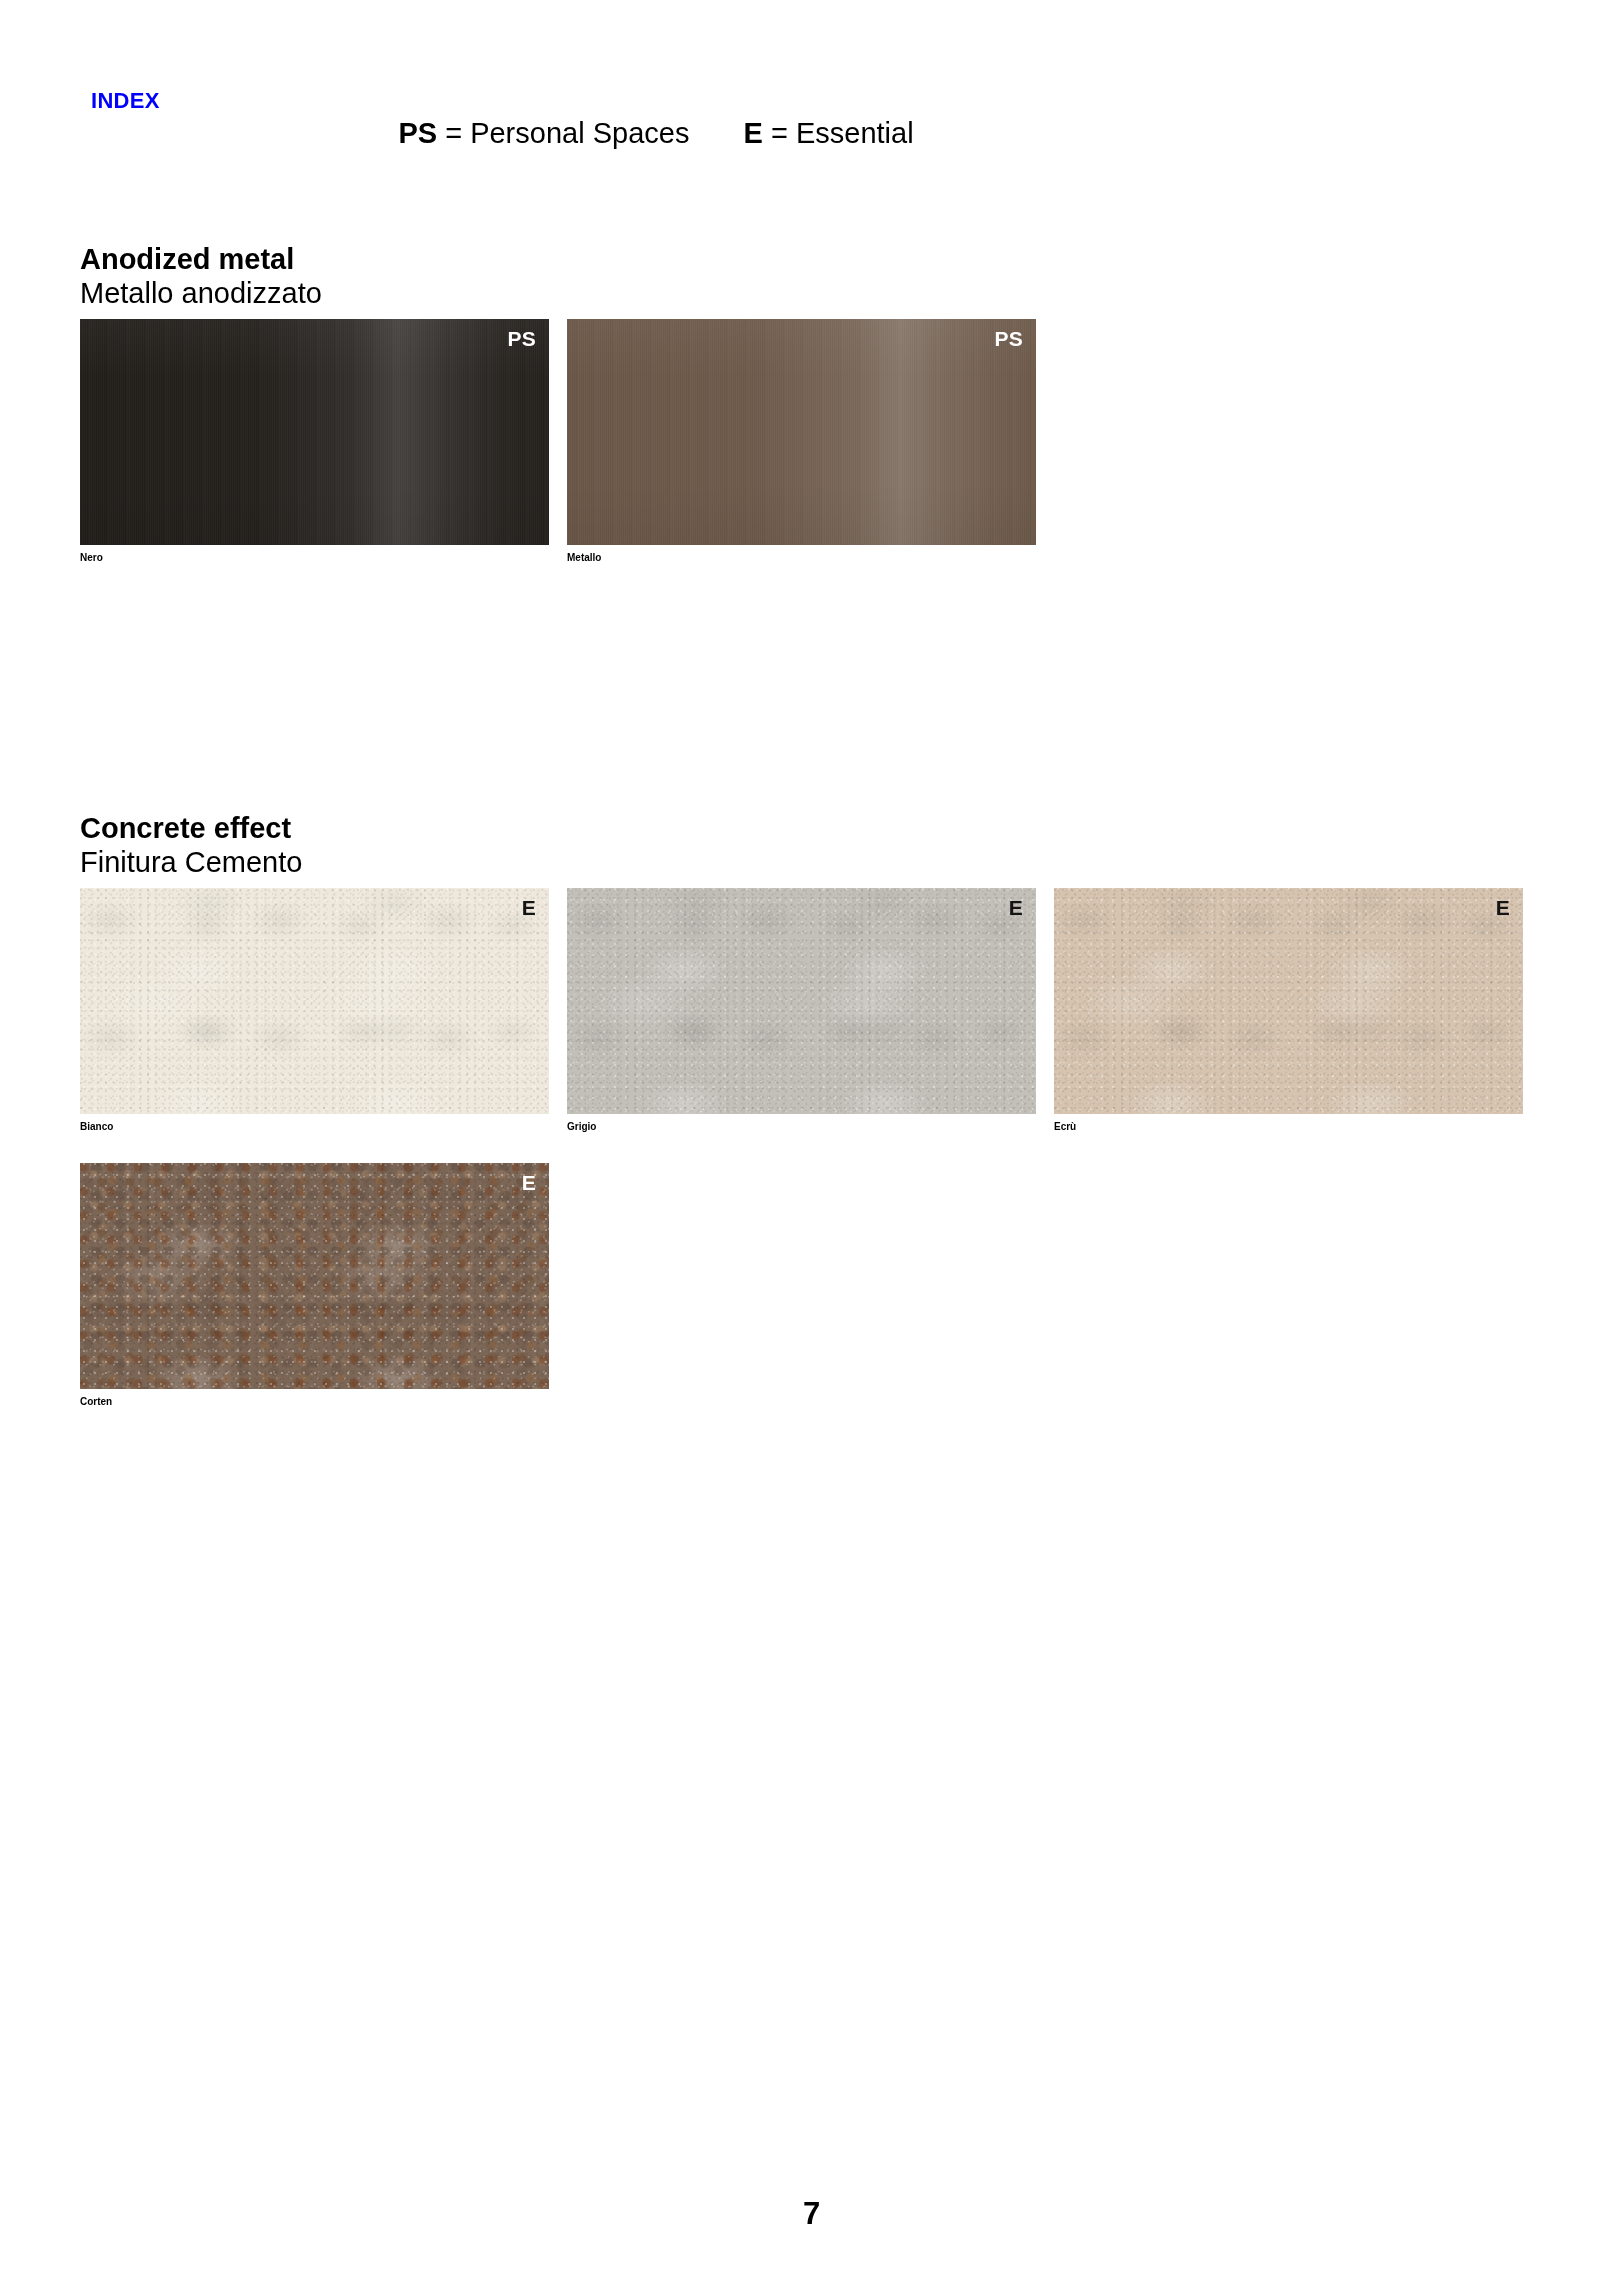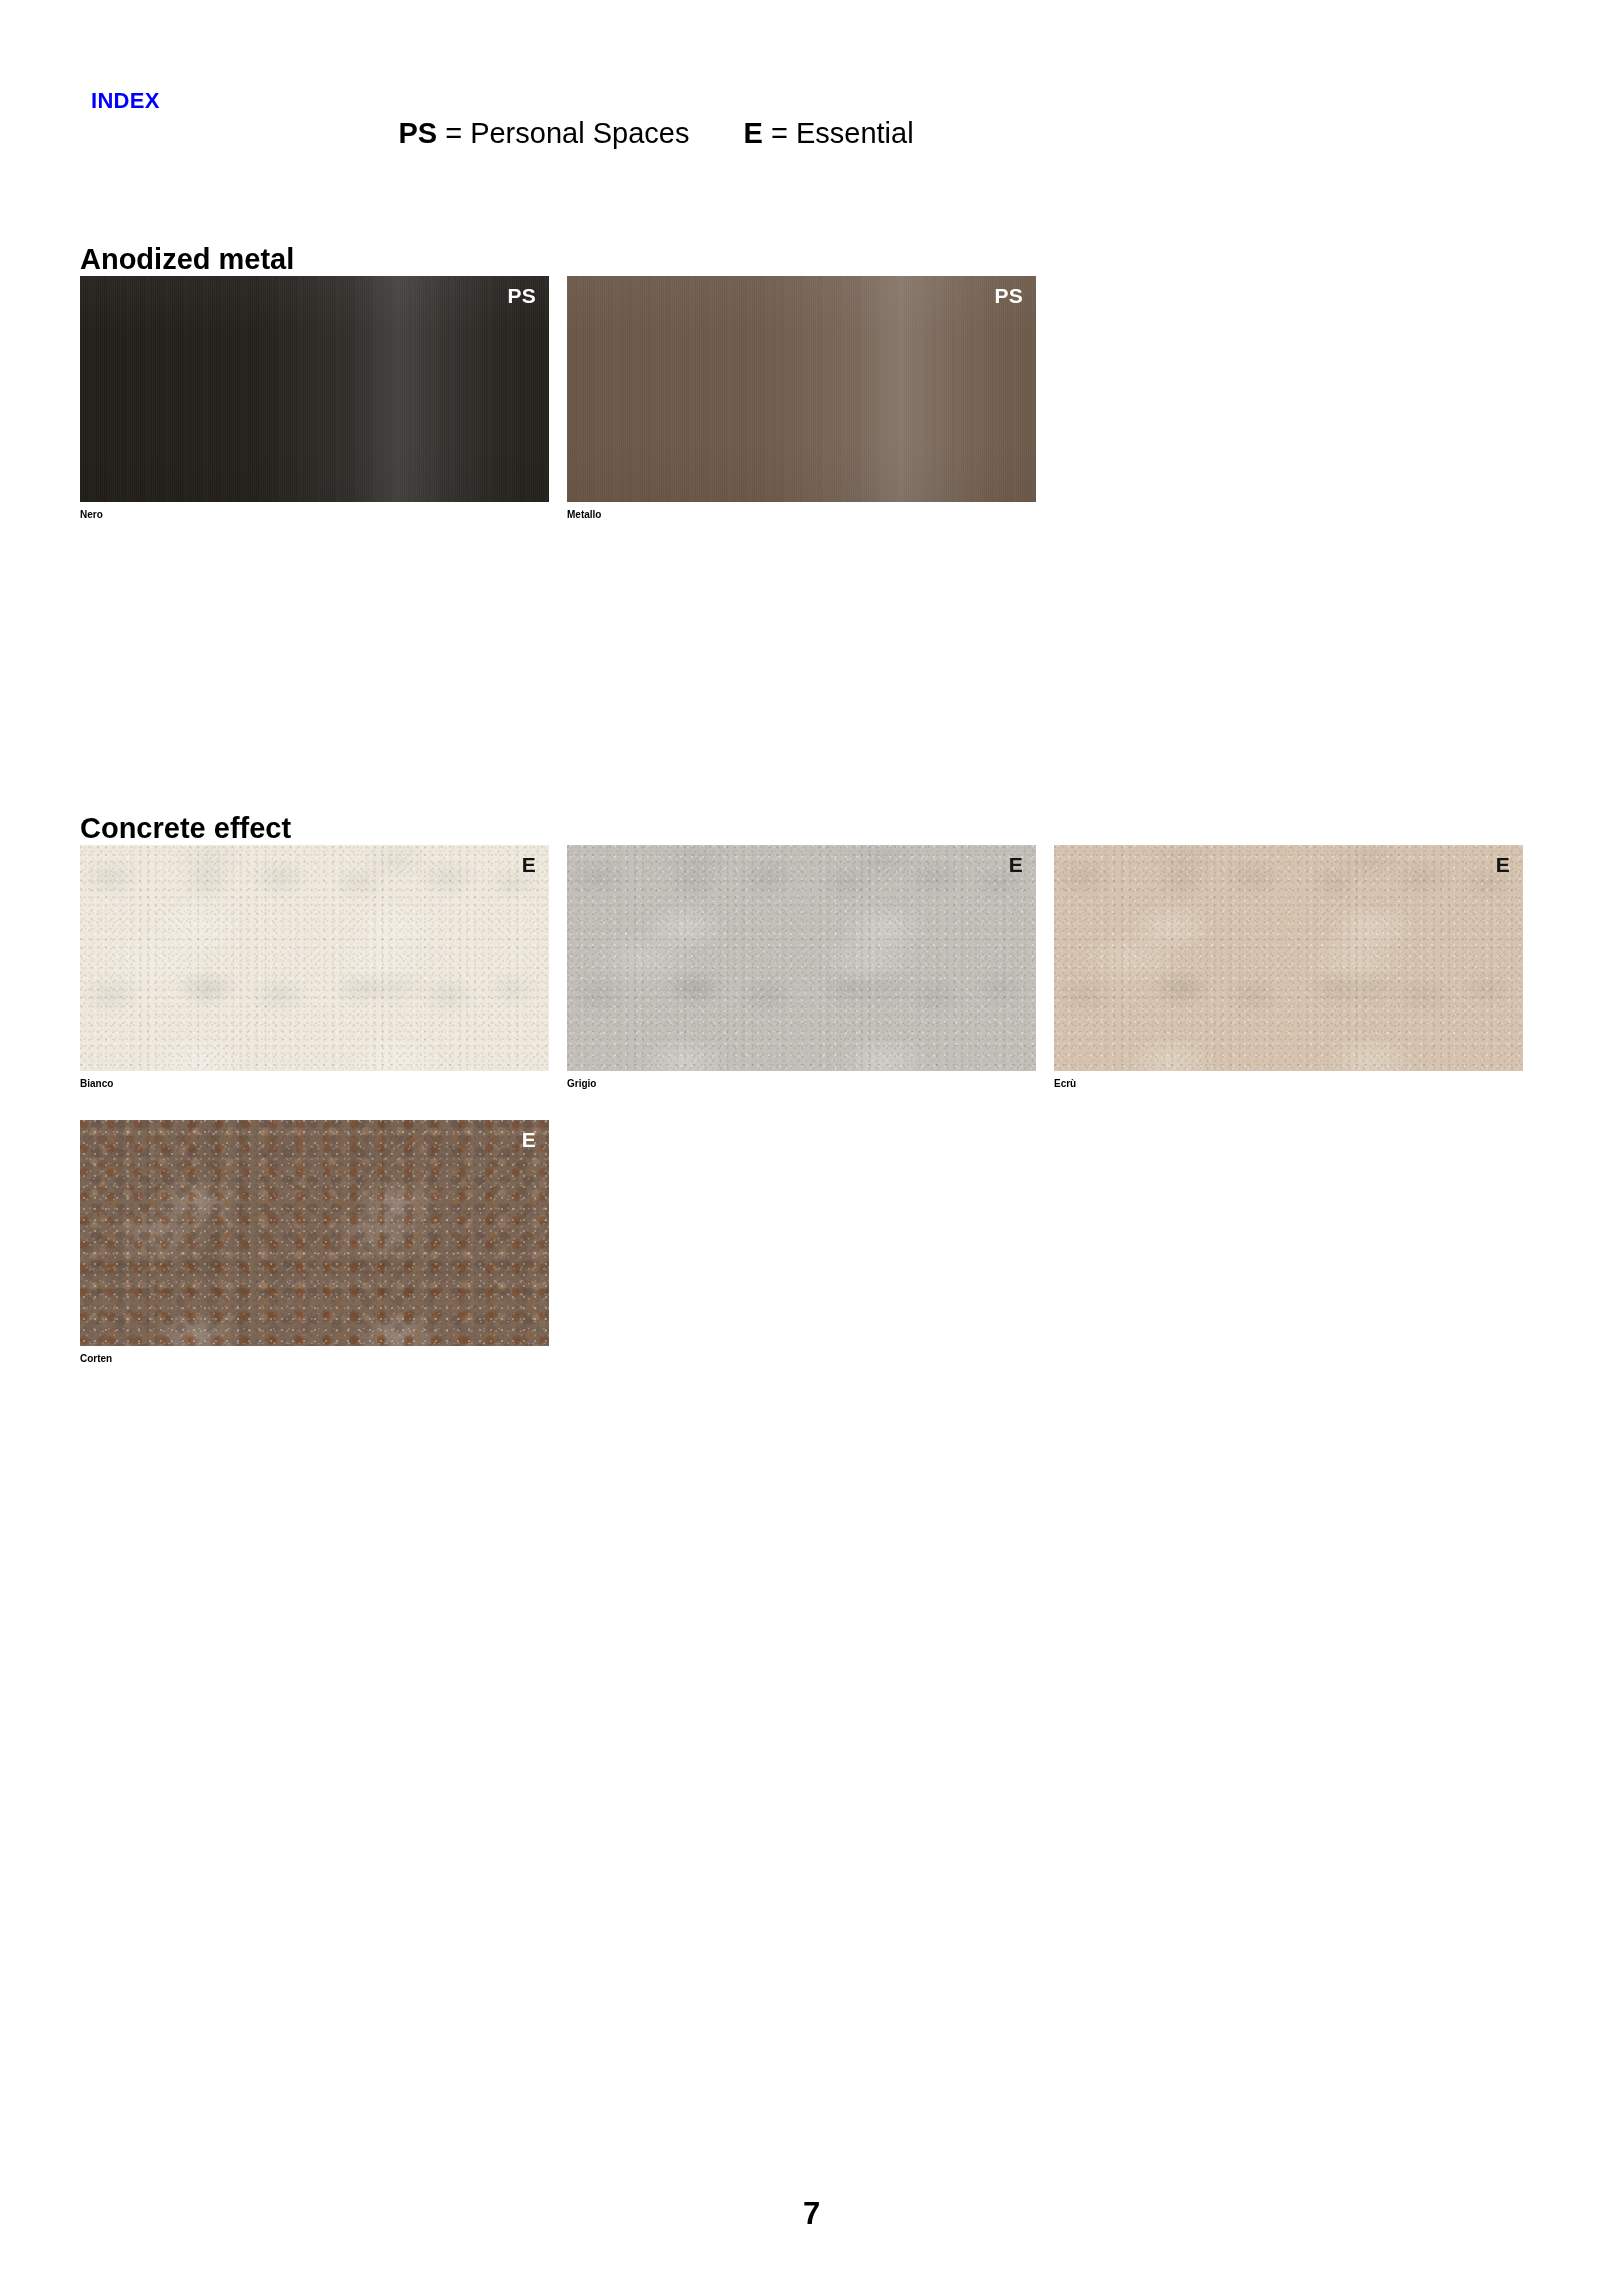--- a/index.html
+++ b/index.html
@@ -220,20 +220,21 @@
   <div class="legend">
     <span class="code">PS</span>
     <span class="eq">= Personal Spaces</span>
     <span class="gap"></span>
     <span class="code">E</span>
     <span class="eq">= Essential</span>
   </div>
 
   <div class="section section-anodized">
     <h2 class="sec-title-en">Anodized metal</h2>
+    <h3 class="sec-title-it">Metallo anodizzato</h3>
     <div class="rows">
         <div class="swatch-row">
           <div class="swatch">
             <div class="swatch-tile" style="background-color: rgb(33, 30, 26);">
               <div class="tex anodized-sheen"></div>
               <div class="tex anodized-hl-nero"></div>
               <div class="tex anodized-vign"></div>
               <span class="swatch-badge badge-light">PS</span>
             </div>
             <div class="swatch-label">Nero</div>
@@ -246,20 +247,21 @@
               <span class="swatch-badge badge-light">PS</span>
             </div>
             <div class="swatch-label">Metallo</div>
           </div>
         </div>
       </div>
   </div>
 
   <div class="section section-concrete">
     <h2 class="sec-title-en">Concrete effect</h2>
+    <h3 class="sec-title-it">Finitura Cemento</h3>
     <div class="rows">
         <div class="swatch-row">
           <div class="swatch">
             <div class="swatch-tile" style="background-color: rgb(239, 233, 221);">
               <div class="tex mottle"></div>
               <div class="tex grain"></div>
               <span class="swatch-badge badge-dark">E</span>
             </div>
             <div class="swatch-label">Bianco</div>
           </div>

